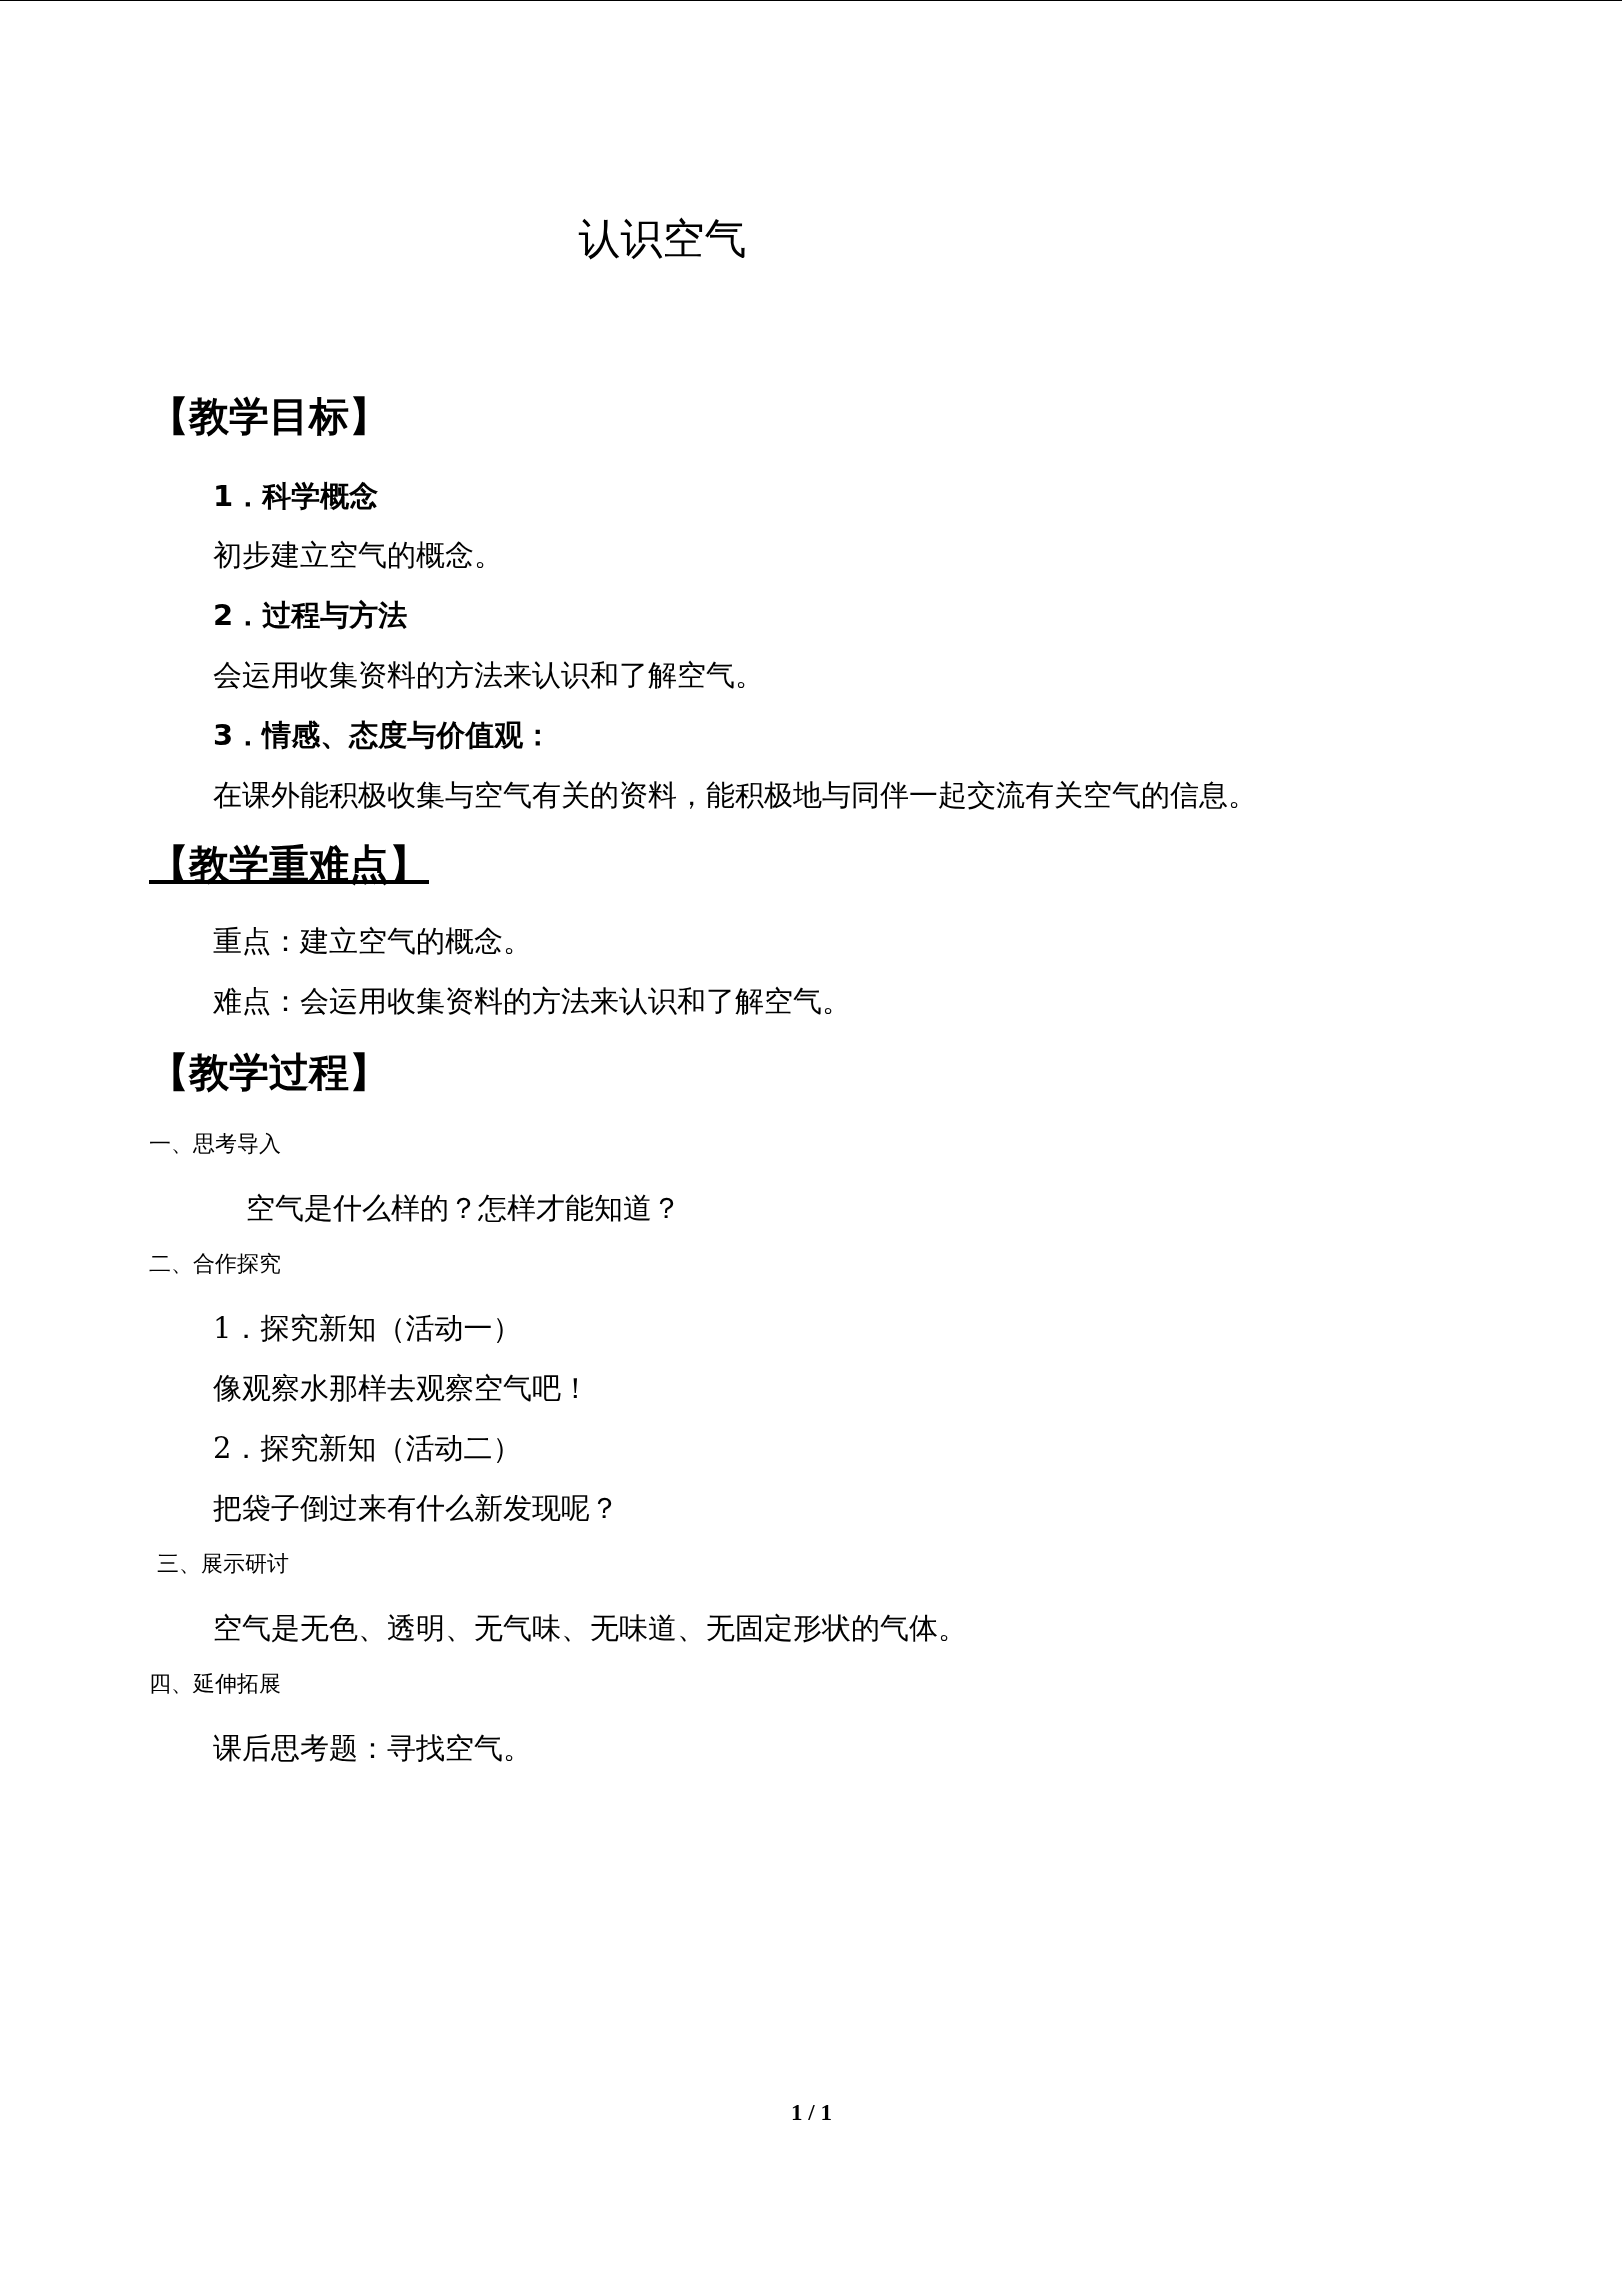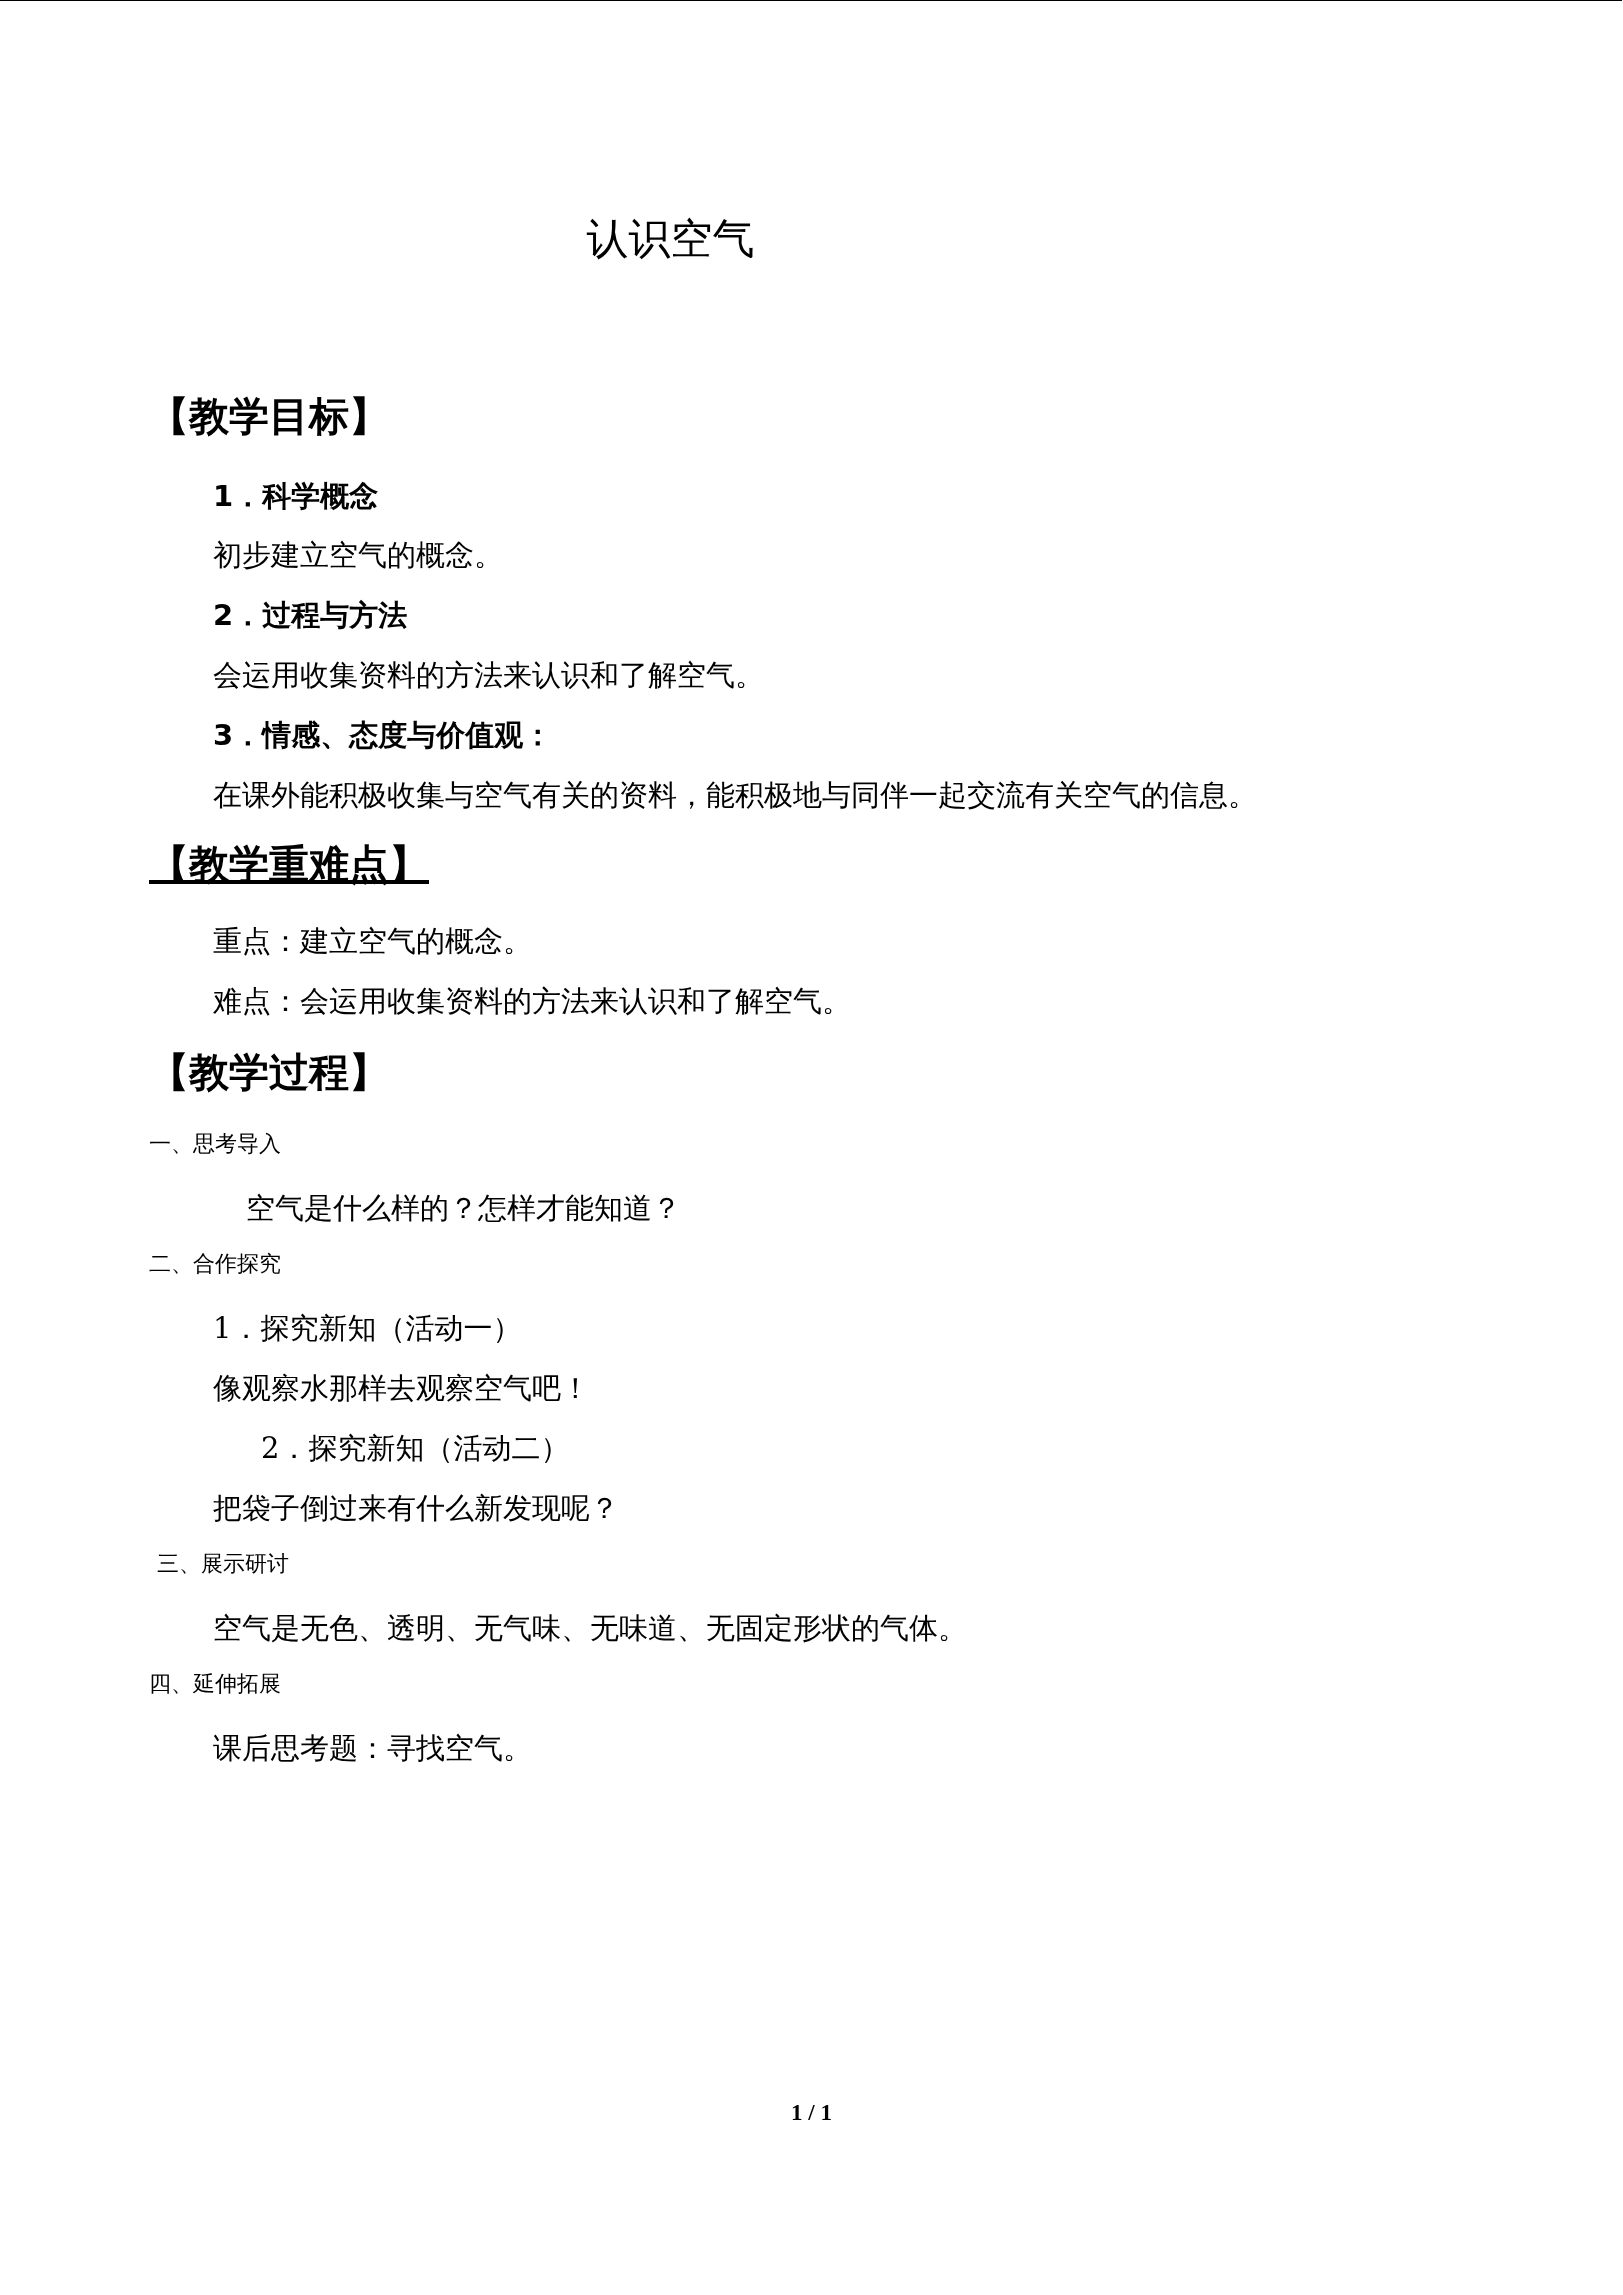--- a/index.html
+++ b/index.html
@@ -1,19 +1,19 @@
 <!DOCTYPE html>
 <html style="font-size:11px"><head>
 <meta charset="utf-8">
 <style>
   html, body { margin: 0; padding: 0; background: #ffffff; }
   body { width: 1623px; height: 2295px; position: relative; overflow: hidden;
          font-family: "Liberation Serif", "DejaVu Serif", serif; color: #000; }
   .page-border { position: absolute; left: 0; top: 0; width: 1622px; height: 1.4px; background:#000; }
-  .title { position: absolute; top: 211px; left: 8px; width: 1325px; text-align: center;
+  .title { position: absolute; top: 211px; left: 0; width: 1325px; text-align: center;
            font-size: 42px; font-family: "DejaVu Sans", sans-serif; font-weight: normal; }
   .h-section { position: absolute; left: 149px; font-size: 40px; font-weight: bold;
                font-family: "DejaVu Sans", sans-serif; }
   .sub { position: absolute; left: 213px; font-size: 29px; font-weight: bold;
          font-family: "DejaVu Sans", sans-serif; }
   .para { position: absolute; left: 213px; font-size: 29px; font-family: "DejaVu Serif", serif; }
   .step { position: absolute; left: 149px; font-size: 22px; font-family: "DejaVu Serif", serif; }
   .footer { position: absolute; top: 2100px; left: 0; width: 1623px; text-align: center;
             font-size: 23px; font-weight: bold; font-family: "Liberation Serif", serif; }
 </style>
@@ -37,21 +37,21 @@
 <div class="para" style="top:982px;">难点：会运用收集资料的方法来认识和了解空气。</div>
 
 <div class="h-section" style="top:1045px;">【教学过程】</div>
 
 <div class="step" style="top:1129px;">一、思考导入</div>
 <div class="para" style="top:1189px;margin-left:33px;">空气是什么样的？怎样才能知道？</div>
 
 <div class="step" style="top:1249px;">二、合作探究</div>
 <div class="para" style="top:1309px;">1．探究新知（活动一）</div>
 <div class="para" style="top:1369px;">像观察水那样去观察空气吧！</div>
-<div class="para" style="top:1429px;margin-left:48px;">2．探究新知（活动二）</div>
+<div class="para" style="top:1429px;">2．探究新知（活动二）</div>
 <div class="para" style="top:1489px;">把袋子倒过来有什么新发现呢？</div>
 
 <div class="step" style="top:1549px;margin-left:8px;">三、展示研讨</div>
 <div class="para" style="top:1609px;">空气是无色、透明、无气味、无味道、无固定形状的气体。</div>
 
 <div class="step" style="top:1669px;">四、延伸拓展</div>
 <div class="para" style="top:1729px;">课后思考题：寻找空气。</div>
 
 <div class="footer">1 / 1</div>
 

